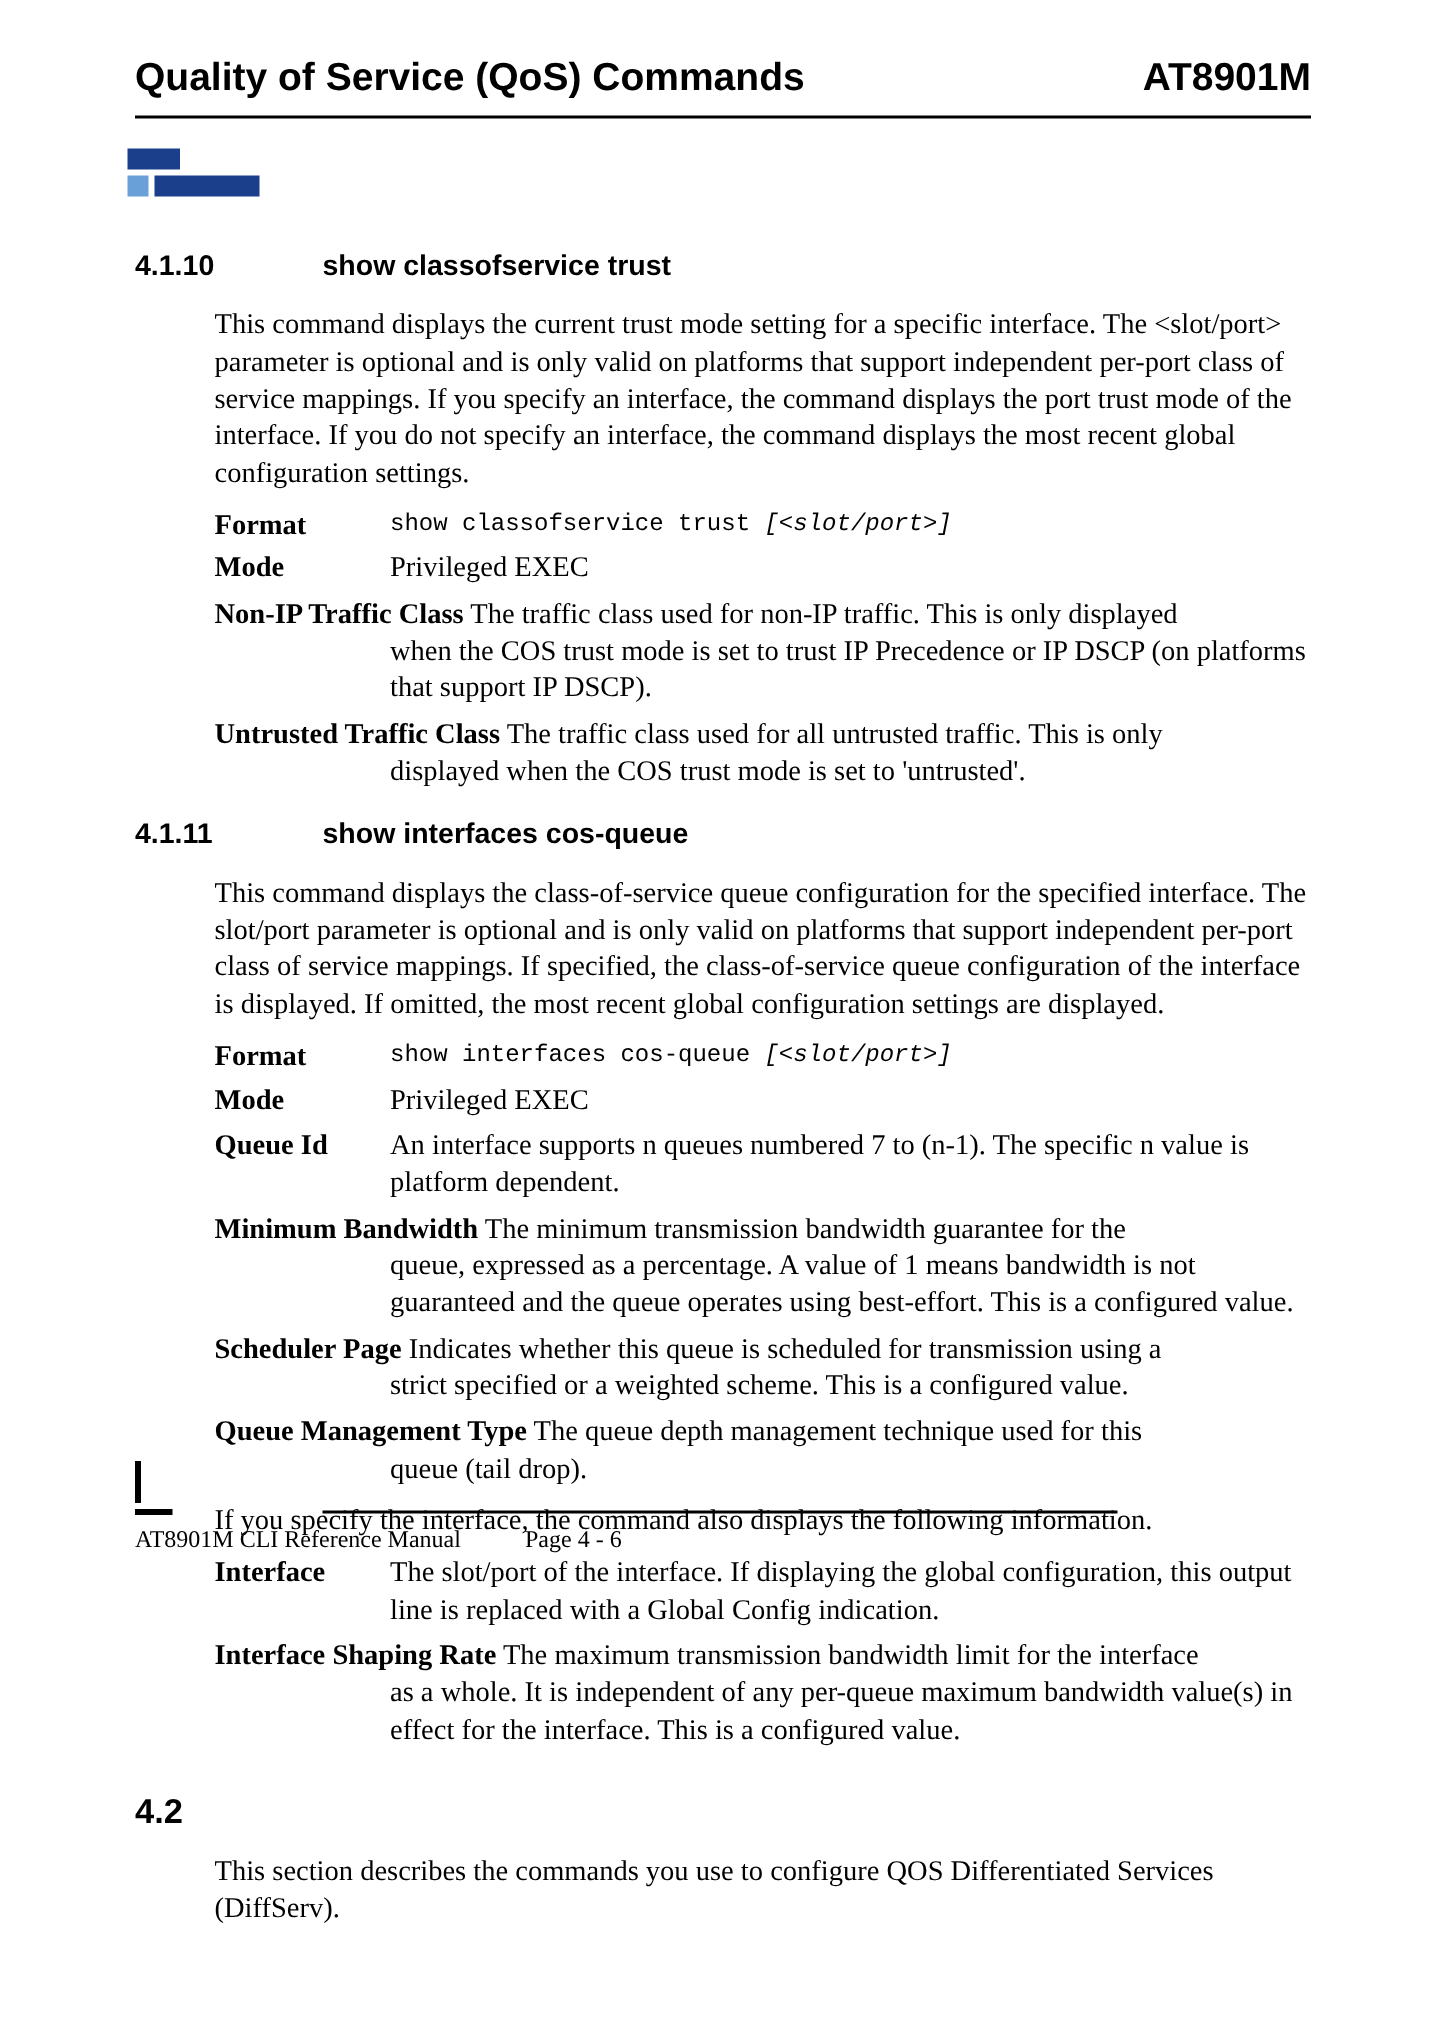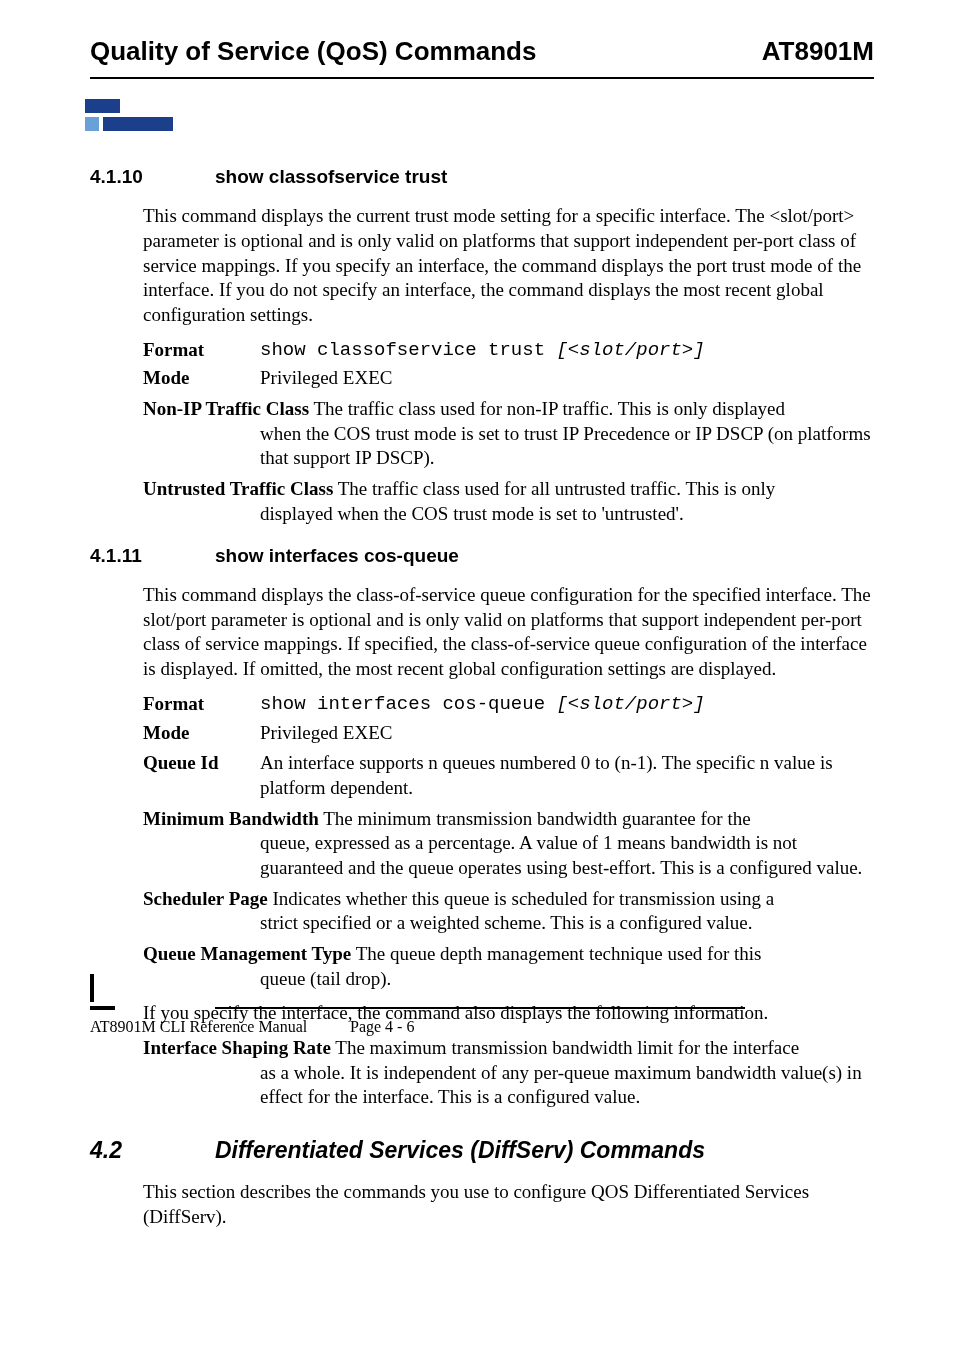--- a/index.html
+++ b/index.html
@@ -81,21 +81,20 @@
     flex: 1;
   }
 
   .h2-head {
     display: flex;
     font-family: Arial, Helvetica, sans-serif;
     font-weight: bold;
     font-size: 23px;
     margin-top: 26px;
     margin-bottom: 14px;
-    font-style: italic;
   }
 
   .content {
     margin-left: 53px;
   }
   .para {
     margin: 0 0 10px 0;
     text-align: left;
   }
 
@@ -106,21 +105,21 @@
   .field-label {
     width: 117px;
     flex: 0 0 117px;
     font-weight: bold;
   }
   .field-val {
     flex: 1;
   }
   .mono {
     font-family: "Courier New", Courier, monospace;
-    font-size: 19px;
+    font-size: 16px;
   }
   .mono .ital { font-style: italic; }
 
   .def-block {
     margin: 6px 0;
   }
   .def-cont {
     margin-left: 117px;
   }
   .def-label {
@@ -228,50 +227,53 @@
         <div class="field-val mono"><span>show interfaces cos-queue </span><span class="ital">[&lt;slot/port&gt;]</span></div>
       </div>
 
       <div class="field-row">
         <div class="field-label">Mode</div>
         <div class="field-val">Privileged EXEC</div>
       </div>
 
       <div class="field-row" style="margin-top:6px">
         <div class="field-label">Queue Id</div>
-        <div class="field-val">An interface supports n queues numbered 0 to (n-1). The specific n value is platform dependent.</div>
+        <div class="field-val">An interface supports n queues numbered 7 to (n-1). The specific n value is platform dependent.</div>
       </div>
 
       <div class="def-block">
         <span class="def-label">Minimum Bandwidth</span><span>  The minimum transmission bandwidth guarantee for the</span>
         <div class="def-cont">queue, expressed as a percentage. A value of 1 means bandwidth is not guaranteed and the queue operates using best-effort. This is a configured value.</div>
       </div>
 
       <div class="def-block">
         <span class="def-label">Scheduler Page</span><span>  Indicates whether this queue is scheduled for transmission using a</span>
         <div class="def-cont">strict specified or a weighted scheme. This is a configured value.</div>
       </div>
 
       <div class="def-block">
         <span class="def-label">Queue Management Type</span><span>  The queue depth management technique used for this</span>
         <div class="def-cont">queue (tail drop).</div>
       </div>
 
       <p class="para" style="margin-top:10px">If you specify the interface, the command also displays the following information.</p>
 
+      <div class="field-row">
+        <div class="field-label">Interface</div>
+        <div class="field-val">The slot/port of the interface. If displaying the global configuration, this output line is replaced with a Global Config indication.</div>
+      </div>
 
       <div class="def-block">
         <span class="def-label">Interface Shaping Rate</span><span>  The maximum transmission bandwidth limit for the interface</span>
         <div class="def-cont">as a whole. It is independent of any per-queue maximum bandwidth value(s) in effect for the interface. This is a configured value.</div>
       </div>
     </div>
 
     <div class="h2-head">
       <div class="sec-num">4.2</div>
-      <div class="sec-title">Differentiated Services (DiffServ) Commands</div>
     </div>
     <div class="content">
       <p class="para">This section describes the commands you use to configure QOS Differentiated Services (DiffServ).</p>
     </div>
 
   </div>
 
   <div class="footer-rule-wrap">
     <div class="foot-top">
         <div class="foot-box-v"></div>

